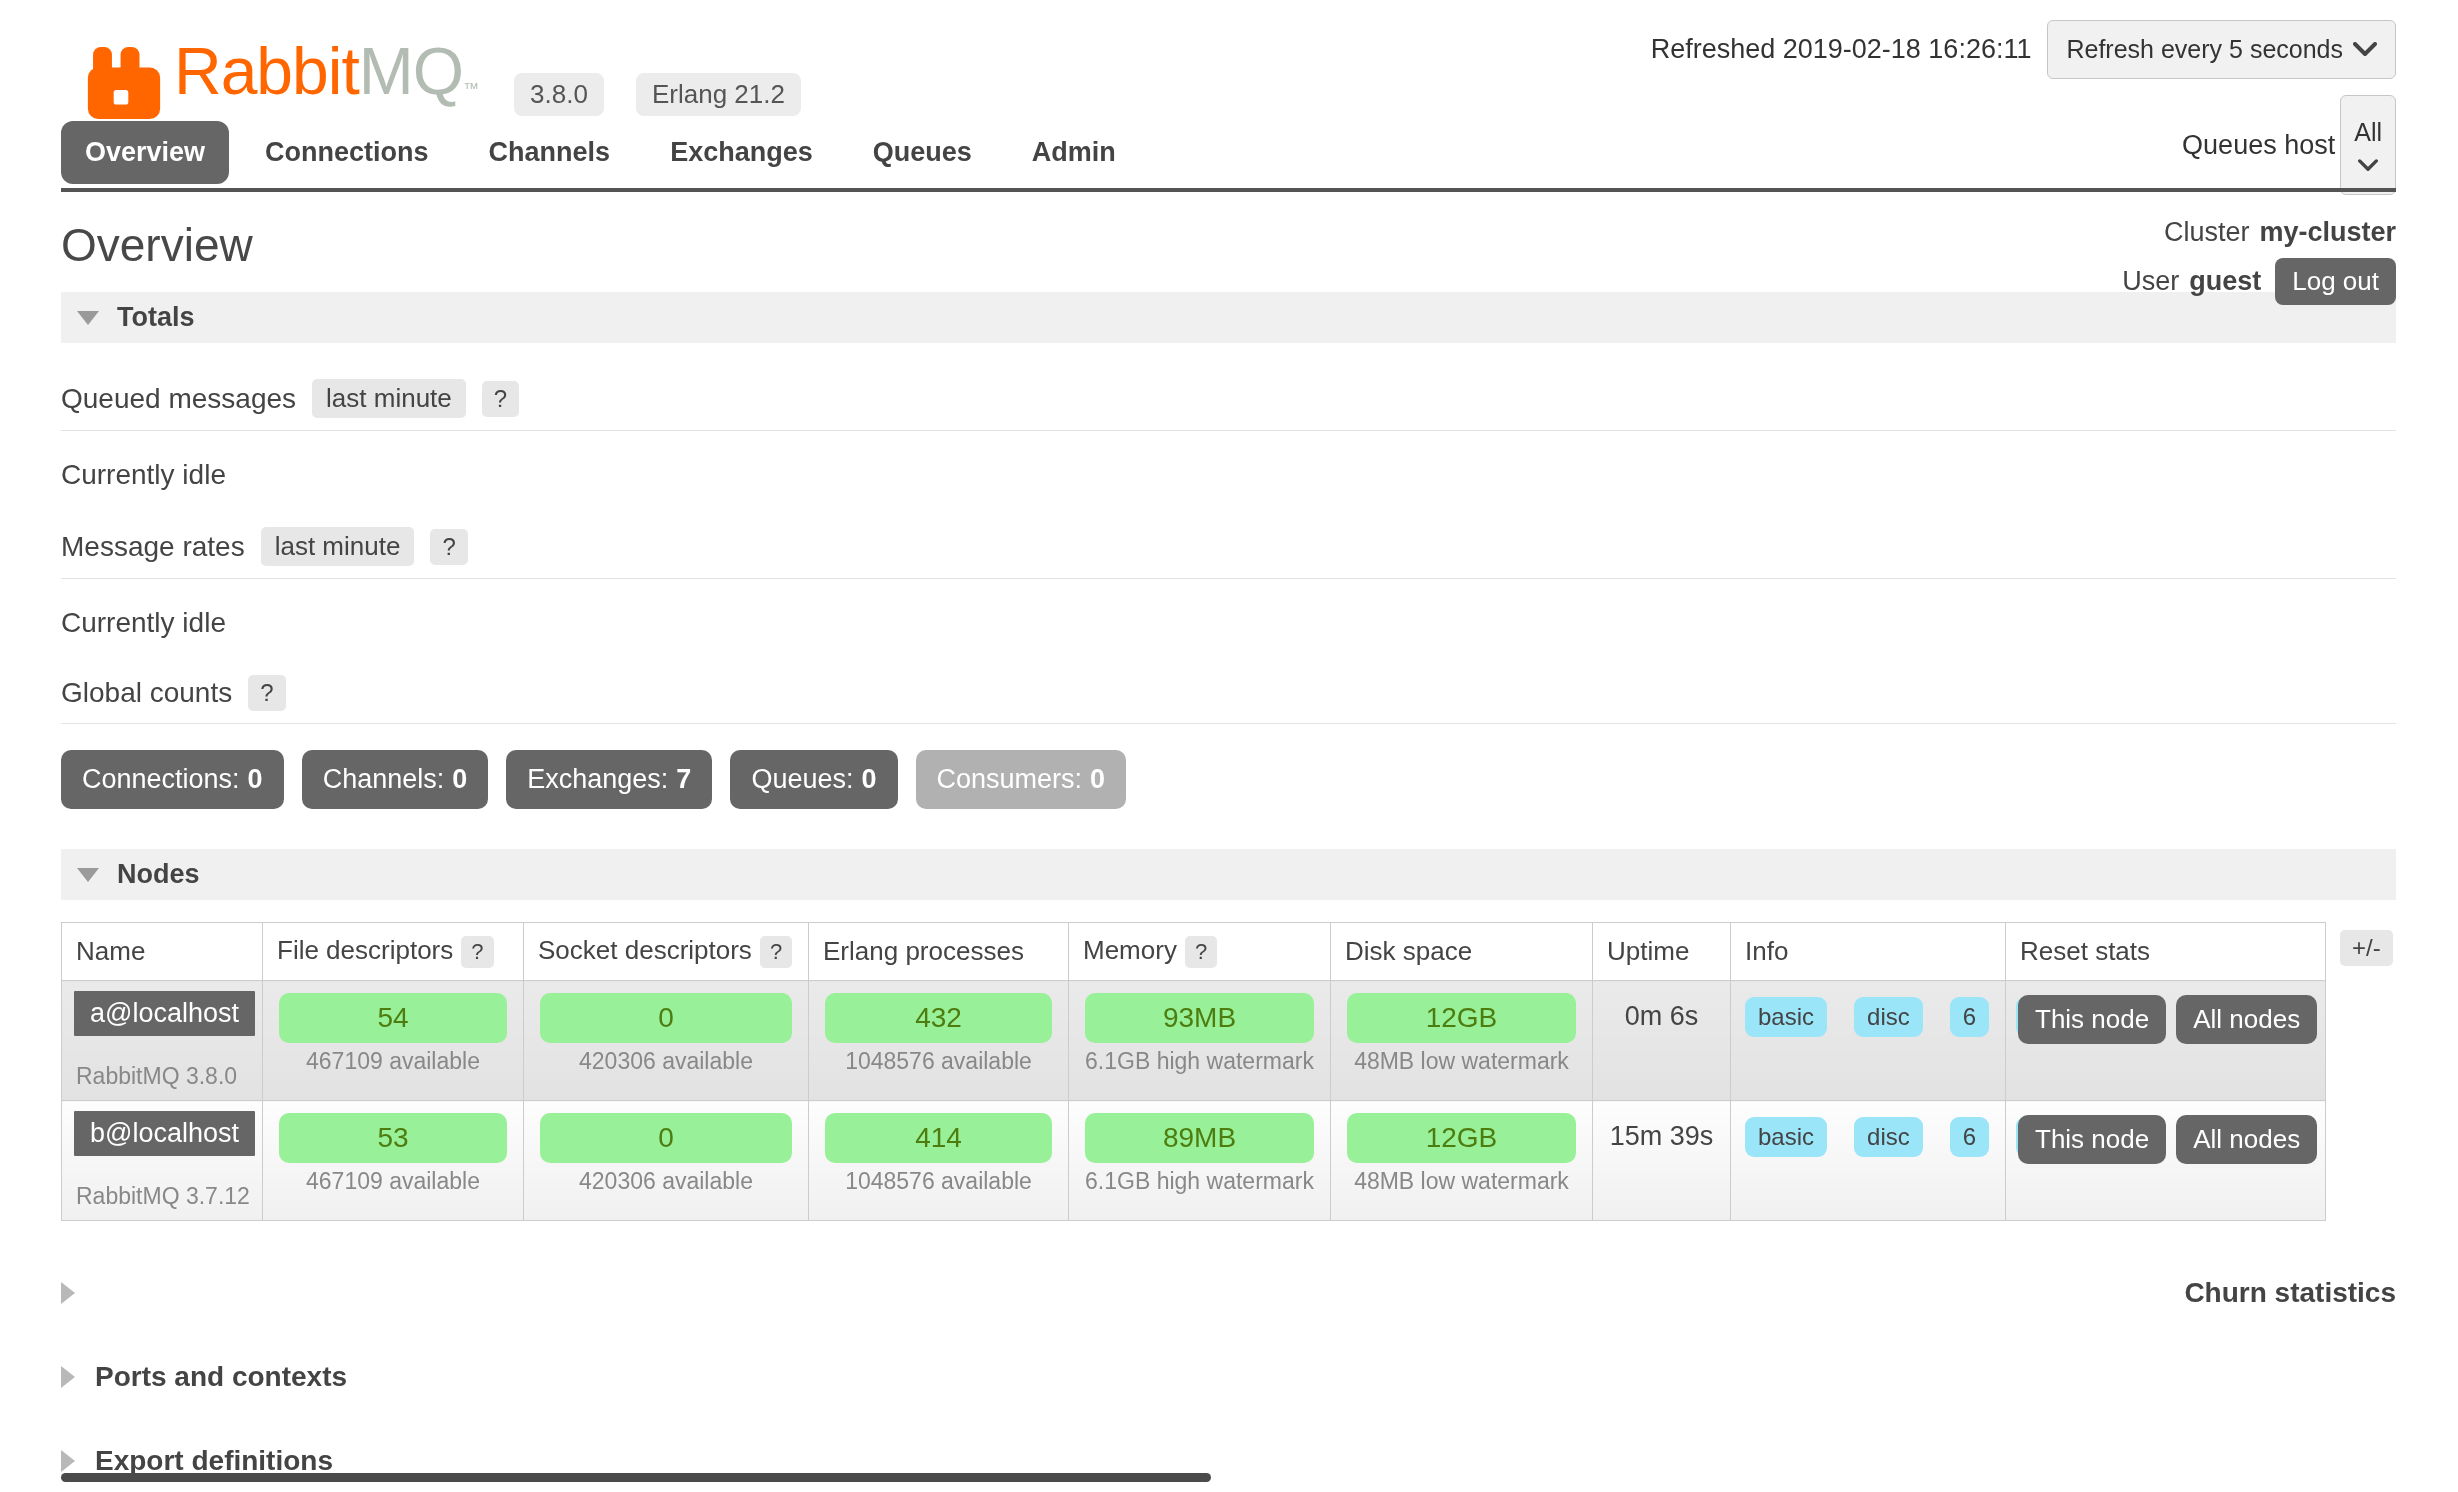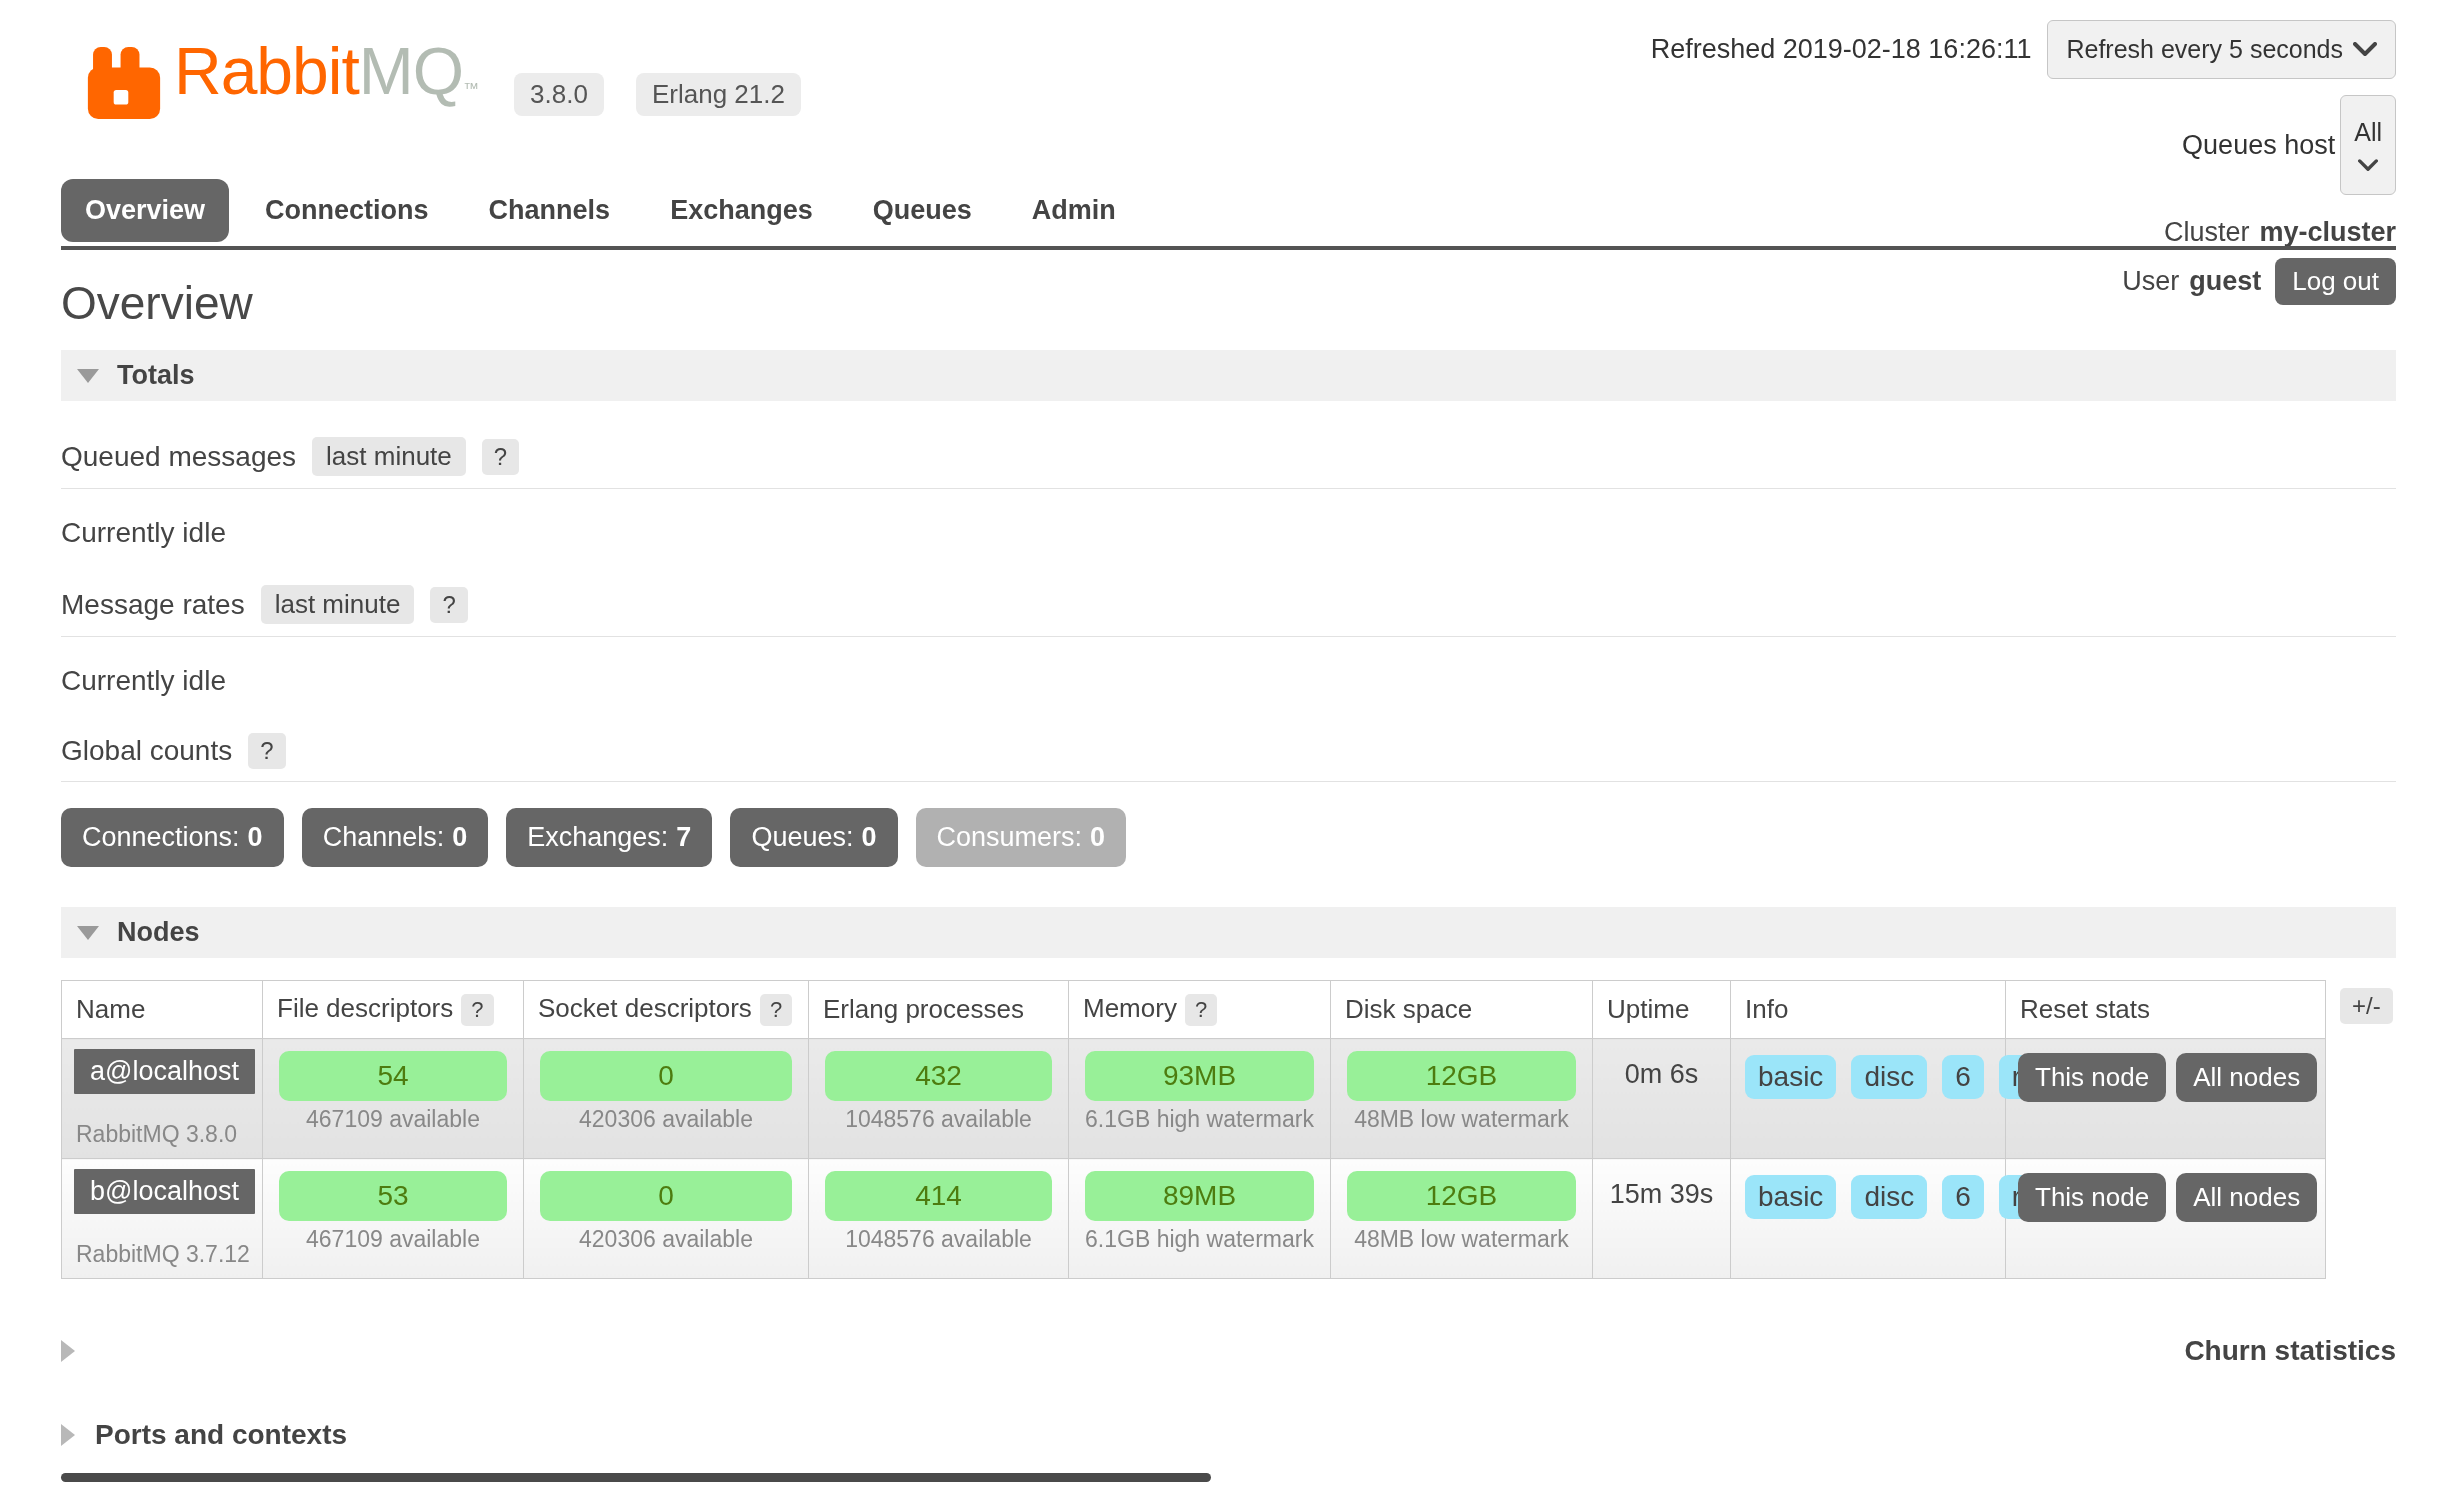--- a/index.html
+++ b/index.html
@@ -1,21 +1,21 @@
 <!DOCTYPE html>
 <html><head>
 <meta charset="utf-8">
 <style>
   html,body{margin:0;padding:0;background:#fff;}
   .page{position:relative;width:2458px;height:1492px;background:#fff;overflow:hidden;
         font-family:"Liberation Sans","DejaVu Sans",sans-serif;color:#444;}
   .content{padding:0 62px 0 61px;}
 
   
-  .header{position:relative;height:250px;}
+  .header{position:relative;height:192px;}
   .logo-row{position:absolute;left:80px;top:38px;display:flex;align-items:flex-end;}
   .logo-mark{width:88px;height:86px;margin-right:6px;cursor:pointer;}
   .logo-text{font-size:66px;line-height:66px;letter-spacing:-1px;margin-bottom:4px;cursor:pointer;}
   .logo-rabbit{color:#ff6600;}
   .logo-mq{color:#b3bcb3;}
   .logo-tm{font-size:16px;color:#b3bcb3;vertical-align:baseline;}
   .ver-badges{display:flex;gap:32px;margin-left:36px;margin-bottom:10px;}
   .badge-gray{display:inline-block;background:#ececec;color:#555;border-radius:8px;
               padding:6px 16px;font-size:26px;}
   .hdr-right{position:absolute;right:62px;top:20px;display:flex;flex-direction:column;align-items:flex-end;}
@@ -72,21 +72,21 @@
   tr.row-b td{background:linear-gradient(#fdfdfd,#f0f0f0);}
   .node-badge{display:inline-block;background:#666;color:#fff;border-radius:1px;
               padding:7px 16px;font-size:27px;cursor:pointer;margin-left:4px;}
   .node-sub{color:#888;font-size:23px;margin-top:27px;padding-left:6px;}
   .gpill{background:#98f098;border-radius:10px;text-align:center;font-size:28px;color:#4d7c0f;
          padding:9px 0;margin:2px 8px 0 8px;}
   .gpill-sub{text-align:center;color:#888;font-size:23px;margin-top:5px;}
   .uptime-cell{text-align:center;font-size:27px;color:#444;padding-top:20px !important;}
   .info-cell{padding-top:16px !important;padding-left:14px !important;white-space:nowrap;}
   .info-badge{display:inline-block;background:#9be5f9;border-radius:9px;padding:6px 13px;
-              font-size:28px;color:#444;margin-right:15px;}
+              font-size:24px;color:#444;margin-right:27px;}
   .reset-cell{padding-top:14px !important;padding-left:12px !important;white-space:nowrap;}
   .reset-btn{display:inline-block;background:#666;color:#fff;border-radius:10px;
              padding:9px 17px;font-size:26px;margin-right:10px;cursor:pointer;}
   .plusminus{margin-left:14px;margin-top:8px;cursor:pointer;}
 
   
   .collapsed-section{display:flex;align-items:center;gap:20px;font-weight:bold;font-size:28px;
                      color:#444;margin-top:52px;cursor:pointer;}
   .cs-first{margin-top:56px;justify-content:space-between;}
   .scroll-thumb{position:absolute;left:61px;bottom:10px;width:1150px;height:9px;

